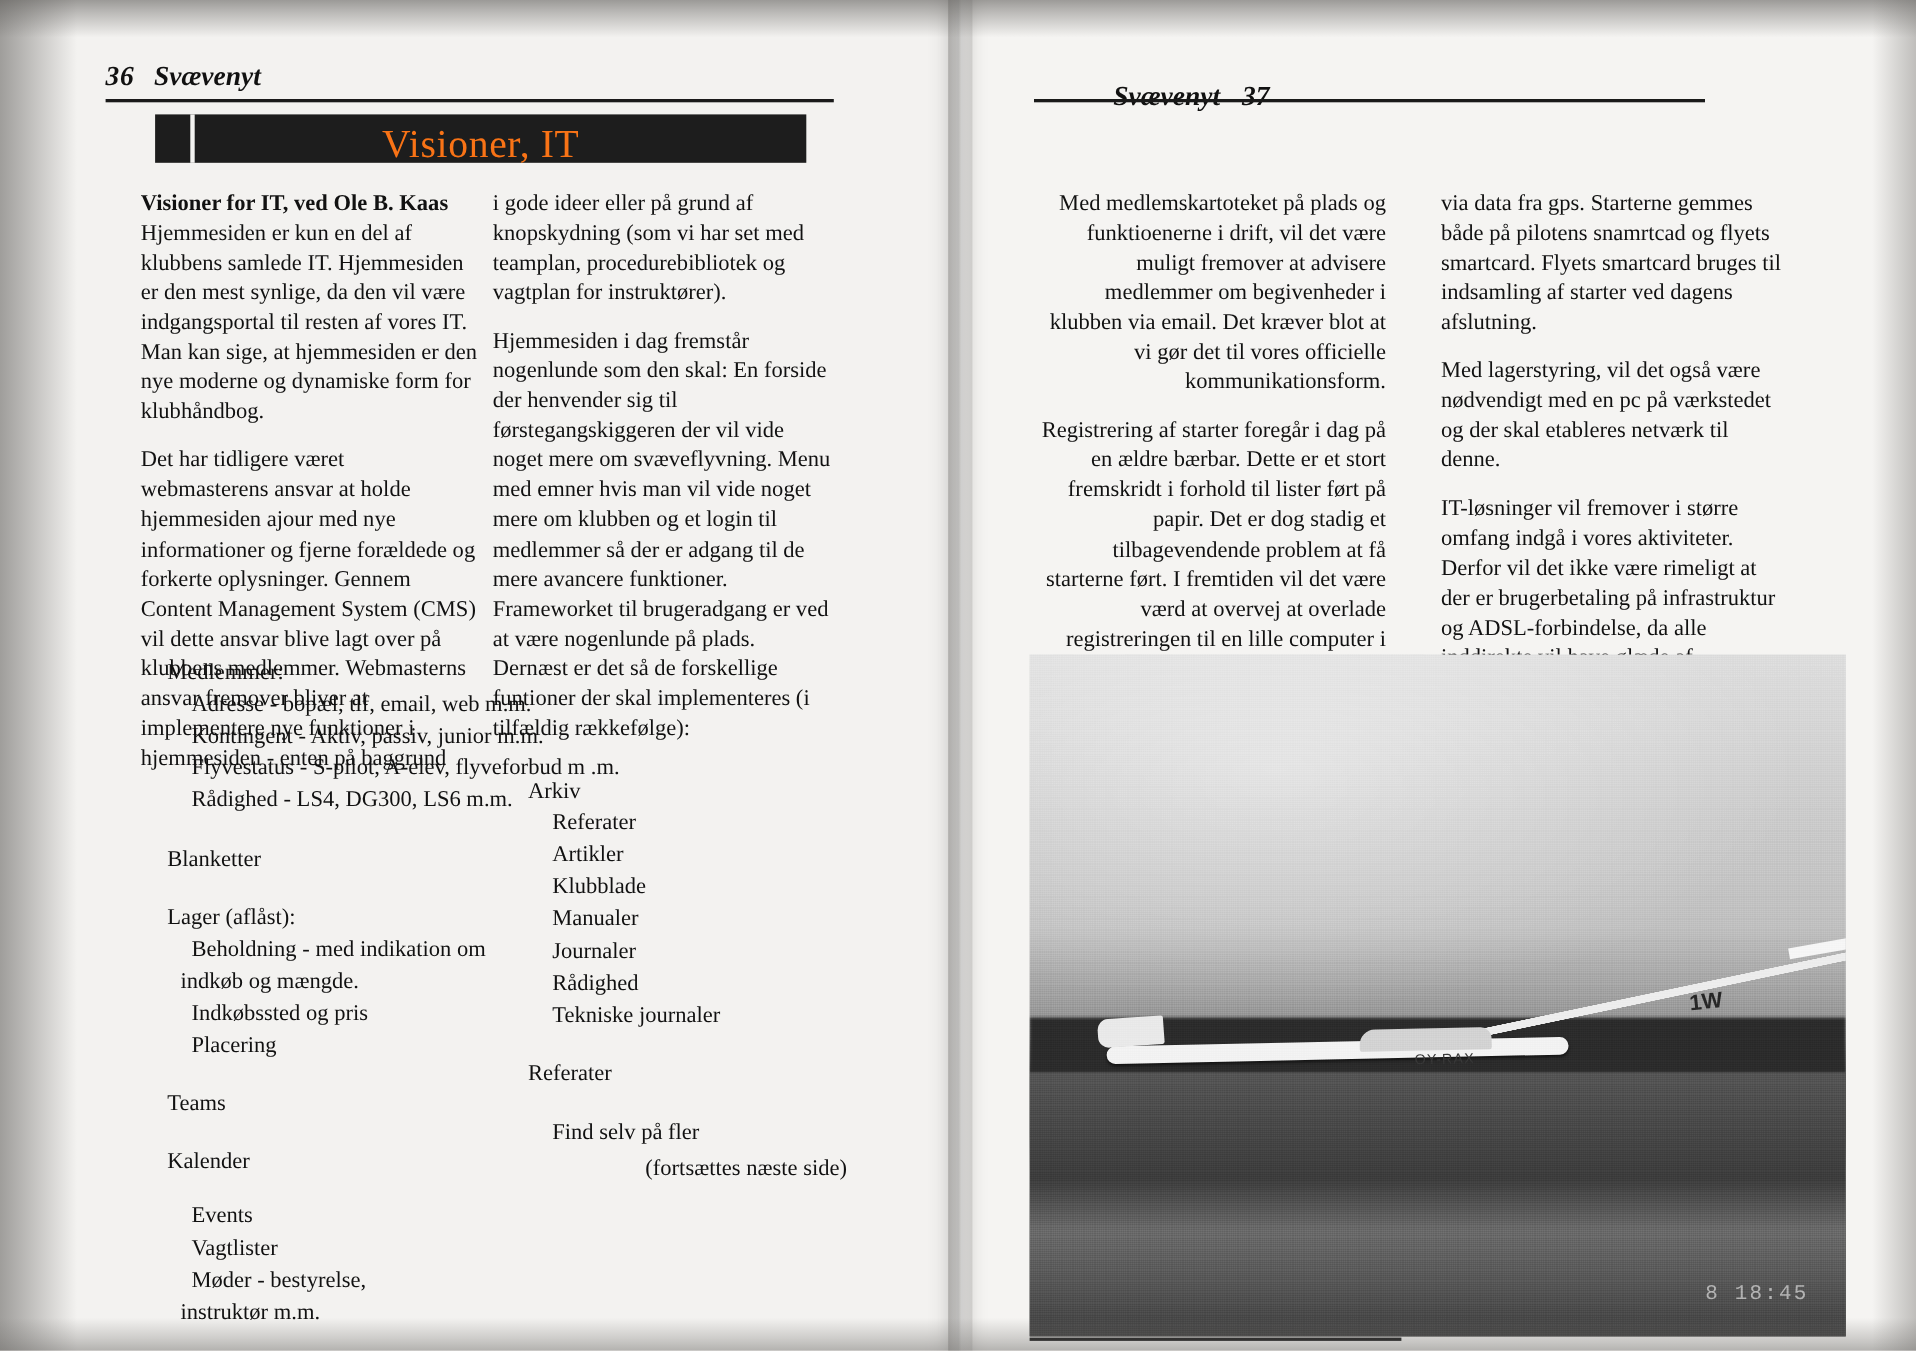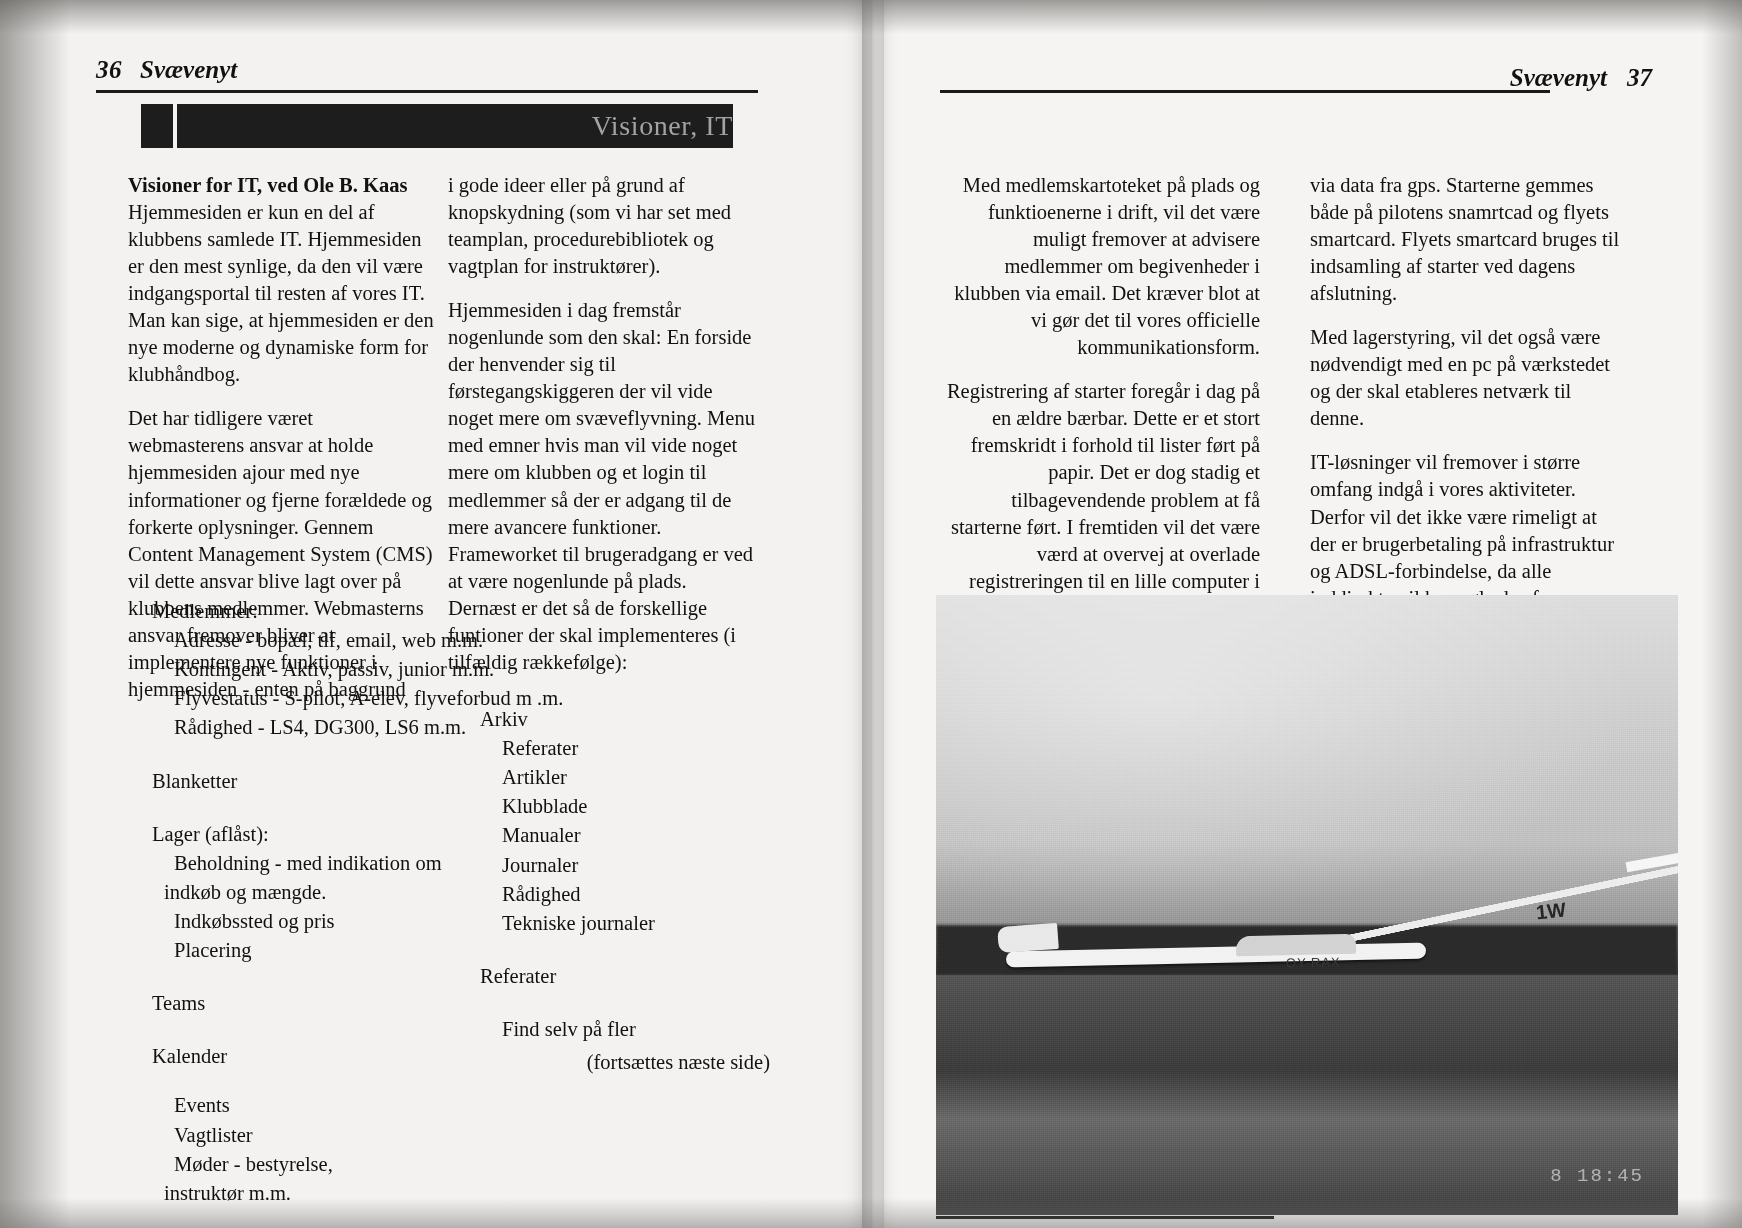--- a/index.html
+++ b/index.html
@@ -110,23 +110,23 @@
     position: absolute;
     left: 32px;
     top: 0;
     width: 4px;
     height: 44px;
     background: #f3f2f0;
   }
   .title-bar .title-text {
     position: absolute;
     left: 0; right: 0; top: 6px;
-    text-align: right;
-    color: #a3a3a3;
-    font-size: 28px;
+    text-align: center;
+    color: #f97316;
+    font-size: 36px;
     letter-spacing: 0.6px;
   }
 
   .col {
     position: absolute;
     font-size: 20.5px;
     line-height: 1.32;
     text-align: left;
   }
   .col p { margin: 0 0 17px 0; }
@@ -147,22 +147,21 @@
 
   #left-list-a { left: 152px; top: 597px; width: 300px; font-family: Liberation Serif, serif; }
   #left-list-b { left: 480px; top: 705px; width: 290px; }
 
   .italic-note { font-style: normal; text-align: right; }
 
   
   .hdr-right {
     position: absolute;
     right: 90px;
-    top: 64px;
-    text-align: right;
+    top: 74px;
     width: 640px;
   }
   .hdr-right .mast {
     font-size: 25px;
     font-weight: bold;
     font-style: italic;
   }
   .hdr-right .folio {
     font-size: 25px;
     font-weight: bold;

